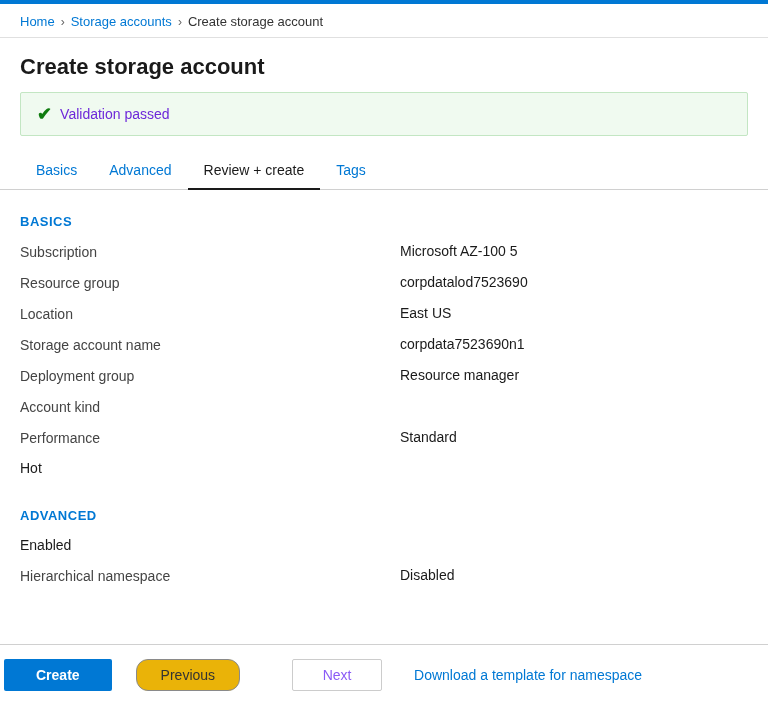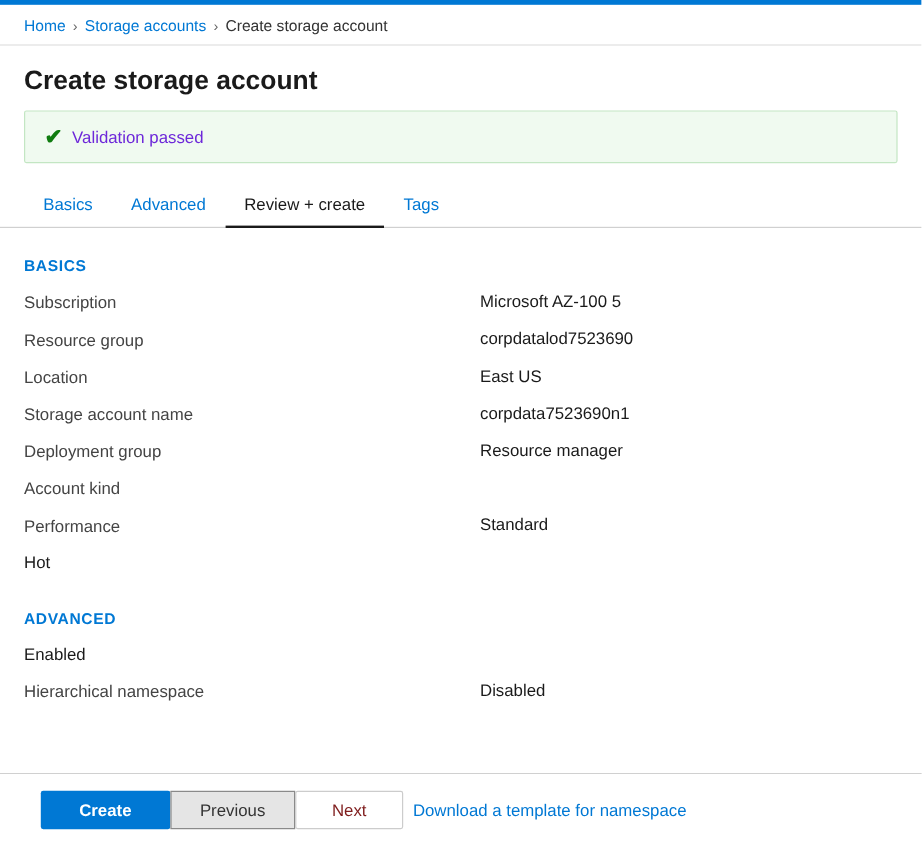--- a/index.html
+++ b/index.html
@@ -135,58 +135,59 @@
     .section-spacer {
       height: 16px;
     }
 
     .footer-bar {
       position: fixed;
       bottom: 0;
       width: 768px;
       background: #fff;
       border-top: 1px solid #d0d0d0;
-      padding: 14px 34px;
+      padding: 14px 4px;
       display: flex;
       align-items: center;
-      gap: 0;
+      gap: 24px;
     }
 
     .btn-create {
       background: #0078d4;
       color: #fff;
       border: none;
       padding: 8px 32px;
       font-size: 14px;
       cursor: pointer;
       border-radius: 2px;
       font-weight: 600;
       min-width: 100px;
     }
 
     .btn-secondary {
-      background: #e5e5e5;
+      background: #eab308;
       color: #333;
       border: 1px solid #8a8a8a;
       padding: 7px 24px;
       font-size: 14px;
       cursor: pointer;
-      border-radius: 0;
+      border-radius: 12px;
       min-width: 90px;
     }
 
     .btn-disabled {
       background: #fff;
-      color: #7f1d1d;
+      color: #8b5cf6;
       border: 1px solid #ccc;
       padding: 7px 24px;
       font-size: 14px;
       cursor: default;
       border-radius: 2px;
       min-width: 90px;
+      margin-left: 28px;
     }
 
     .template-link {
       color: #0078d4;
       font-size: 14px;
       cursor: pointer;
       text-decoration: none;
       margin-left: 8px;
     }
 

